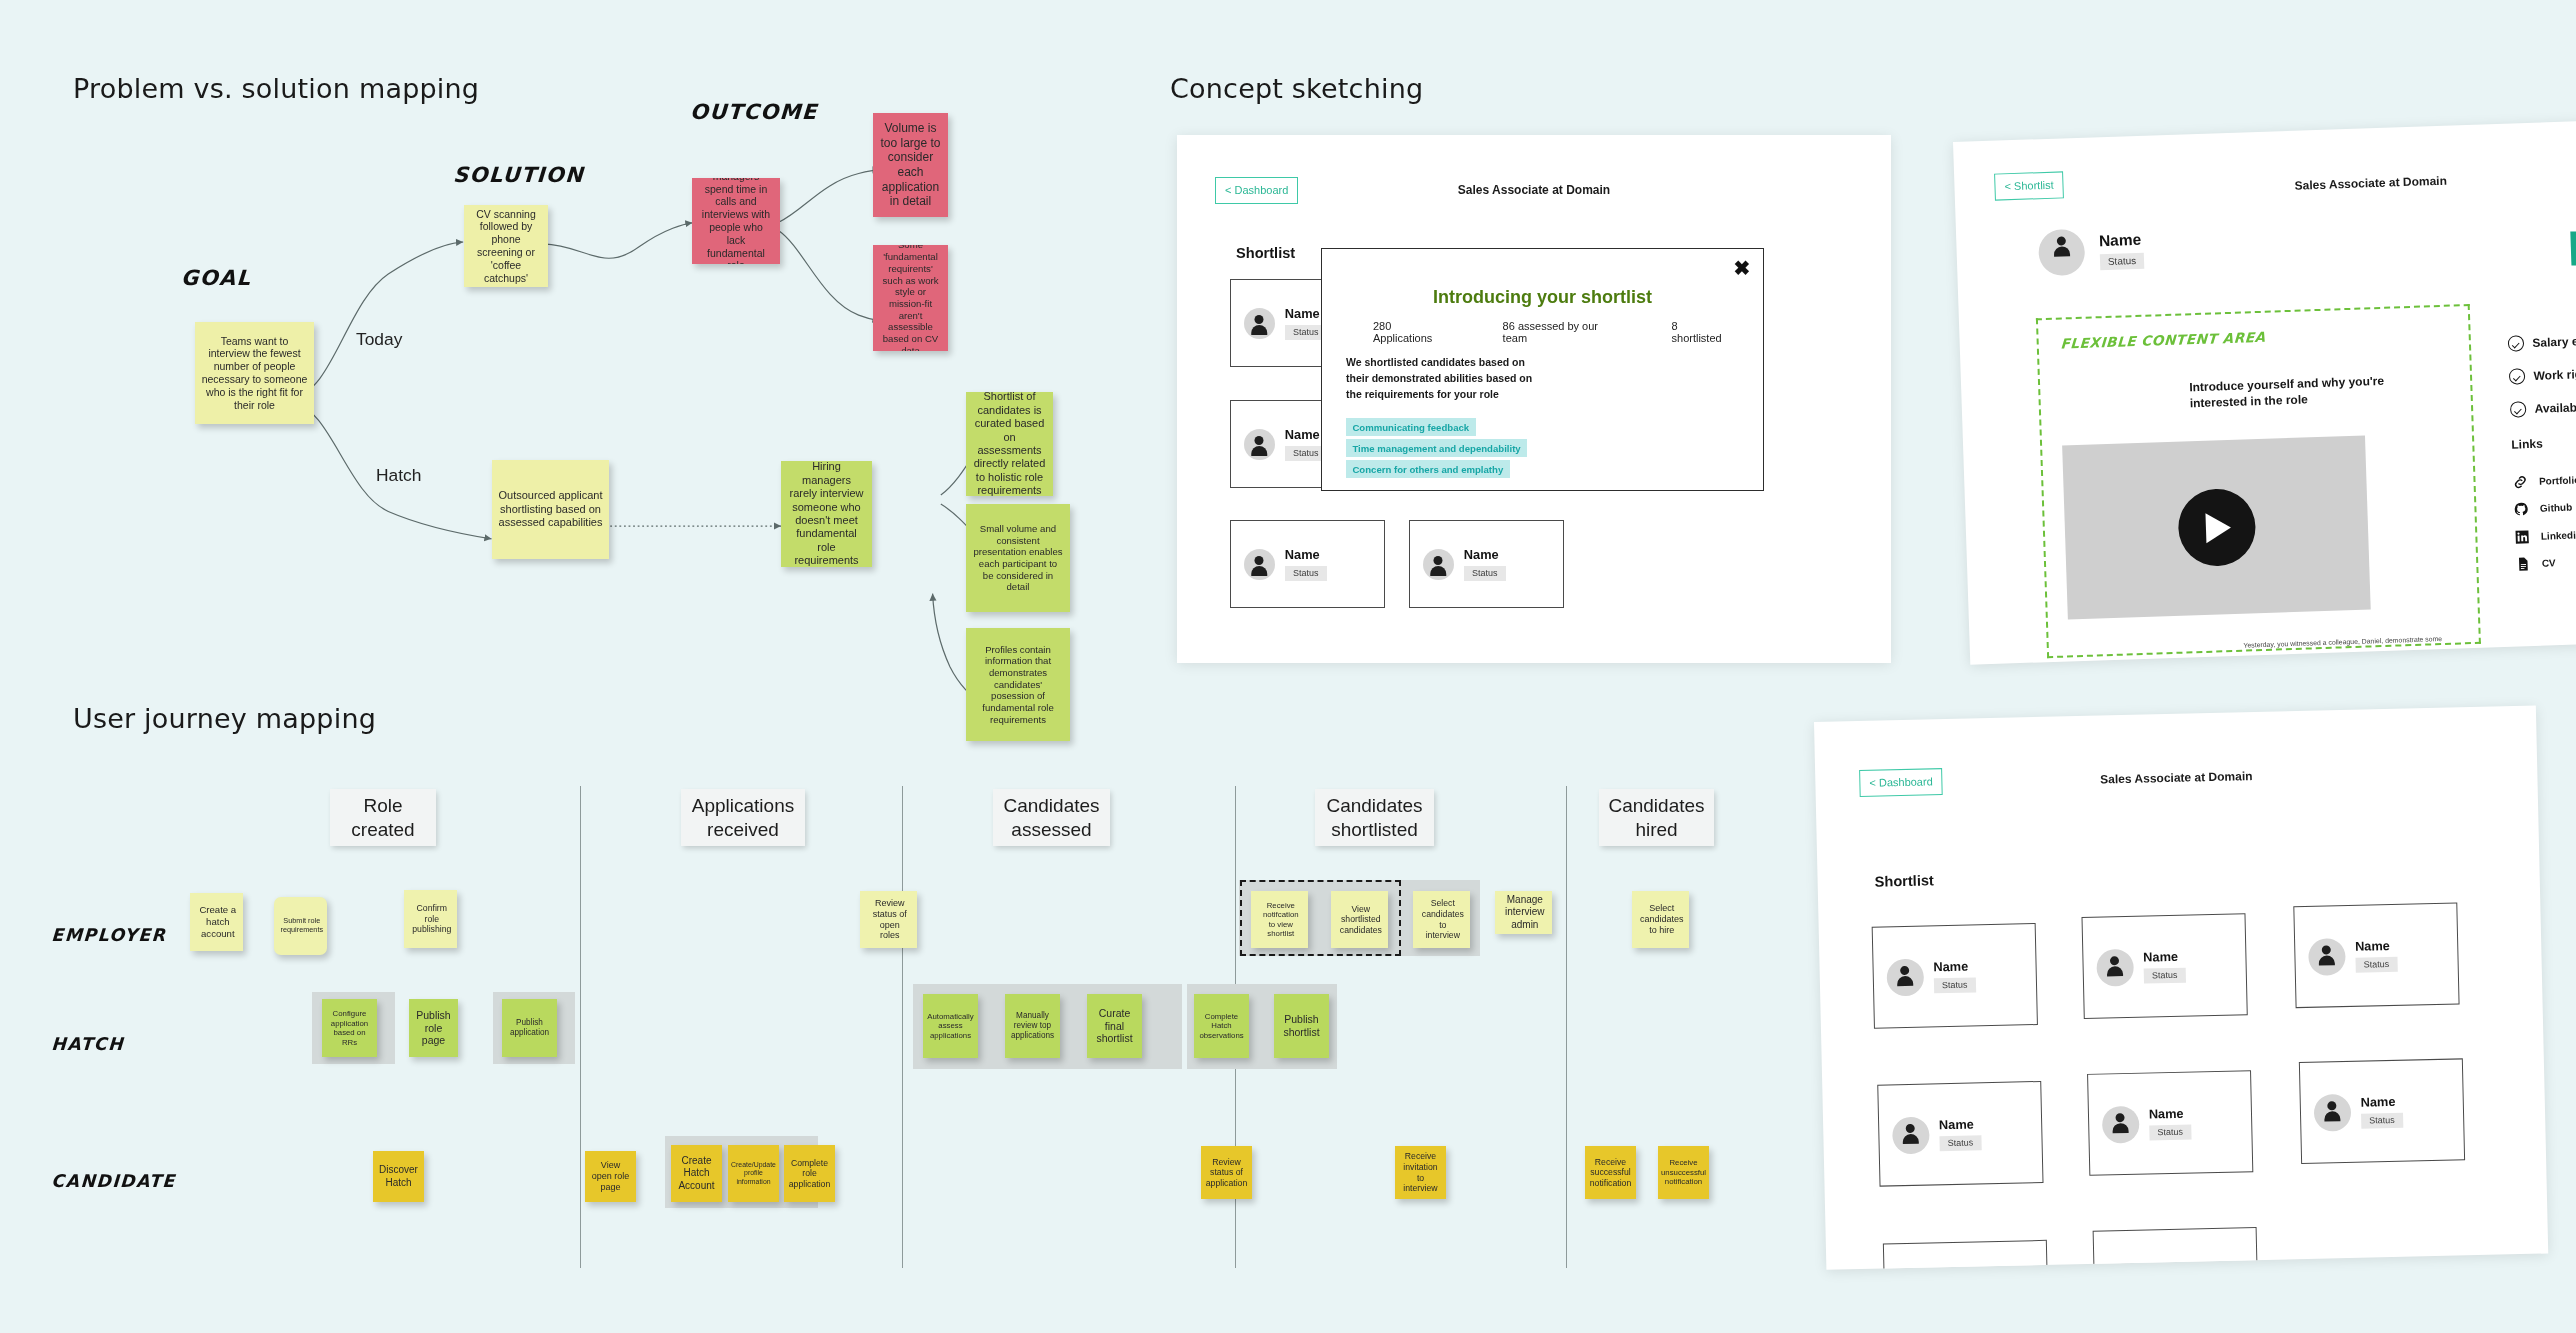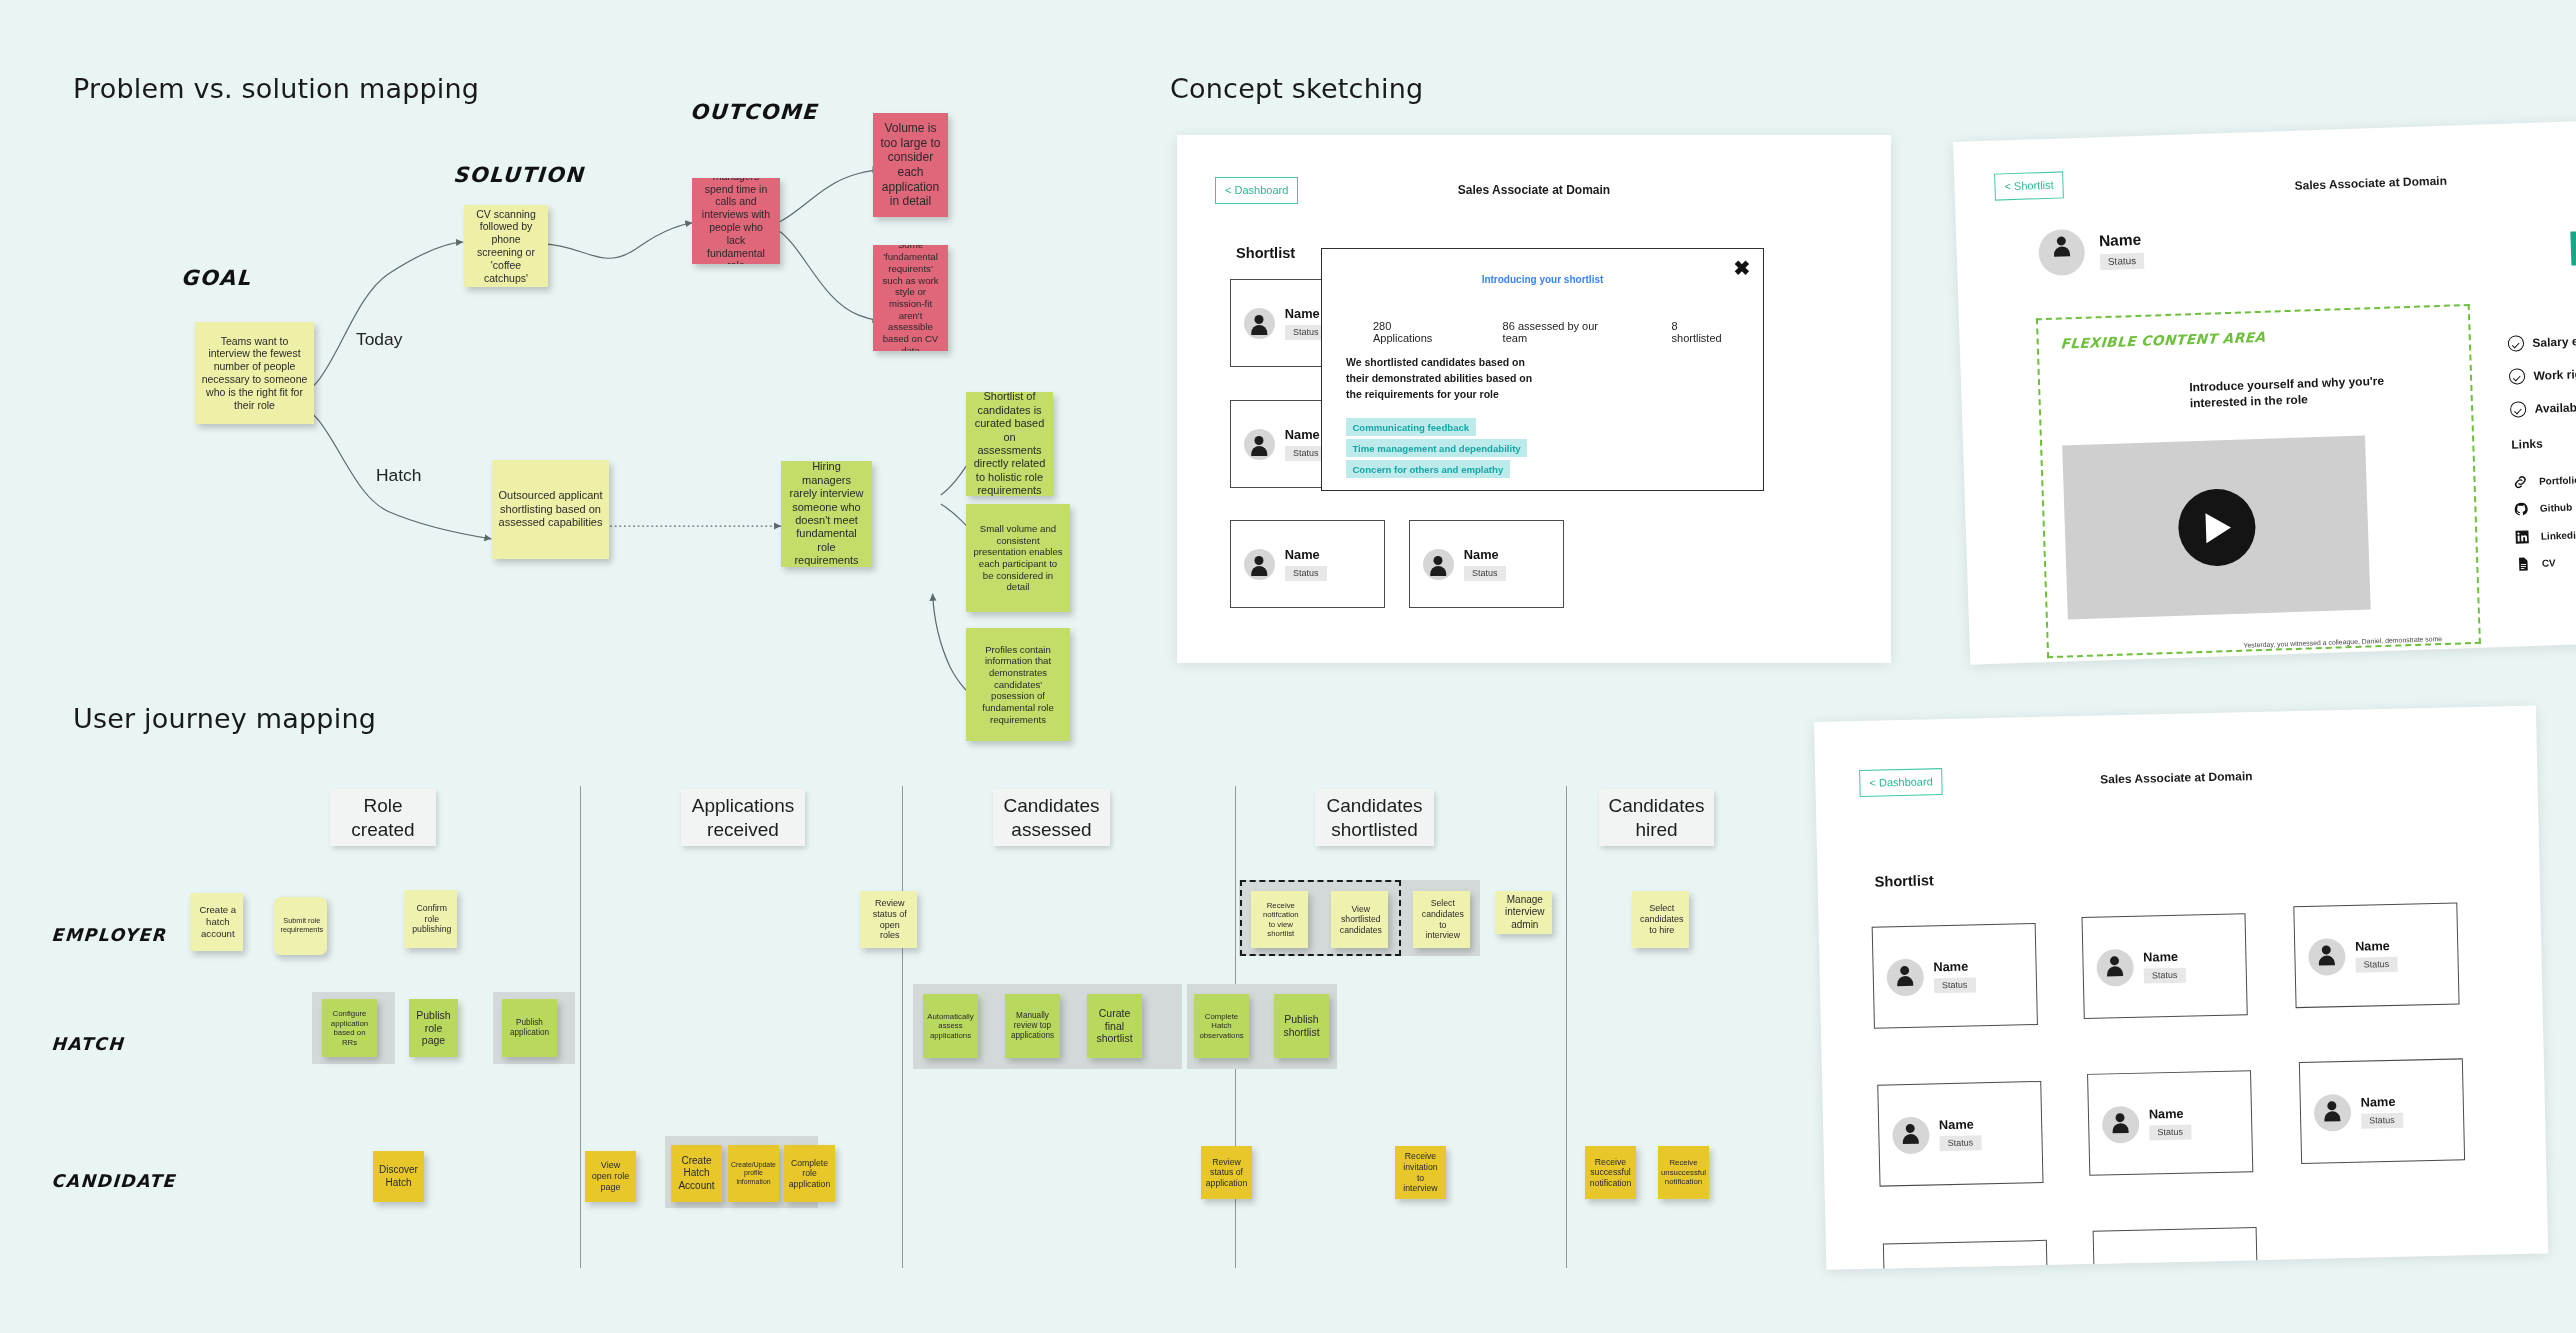--- a/index.html
+++ b/index.html
@@ -157,22 +157,22 @@
     position: absolute;
     background: #fff;
     border: 1.5px solid #2d2d2d;
   }
   .modal-x {
     position: absolute; right: 12.8px; top: 9px;
     font-size: 20px; font-weight: 700; color: #111;
     line-height: 1; cursor: pointer;
   }
   .modal-title {
-    position:absolute; left:0; right:0; top:25px;
-    text-align:center; font-size:10px; font-weight:700; color:#3b82f6;
+    position:absolute; left:0; right:0; top:38px;
+    text-align:center; font-size:18px; font-weight:700; color:#4d7c0f;
   }
   .modal-stats {
     position: absolute; left: 51px; right: 37px; top: 71px;
     display: flex; gap: 56px; font-size: 11px; color: #232323;
   }
   .modal-body {
     position:absolute; left:24px; top:106px; width:192px;
     font-size:10.5px; font-weight:700; color:#1a1a1a; line-height:1.5;
   }
   .chip {

